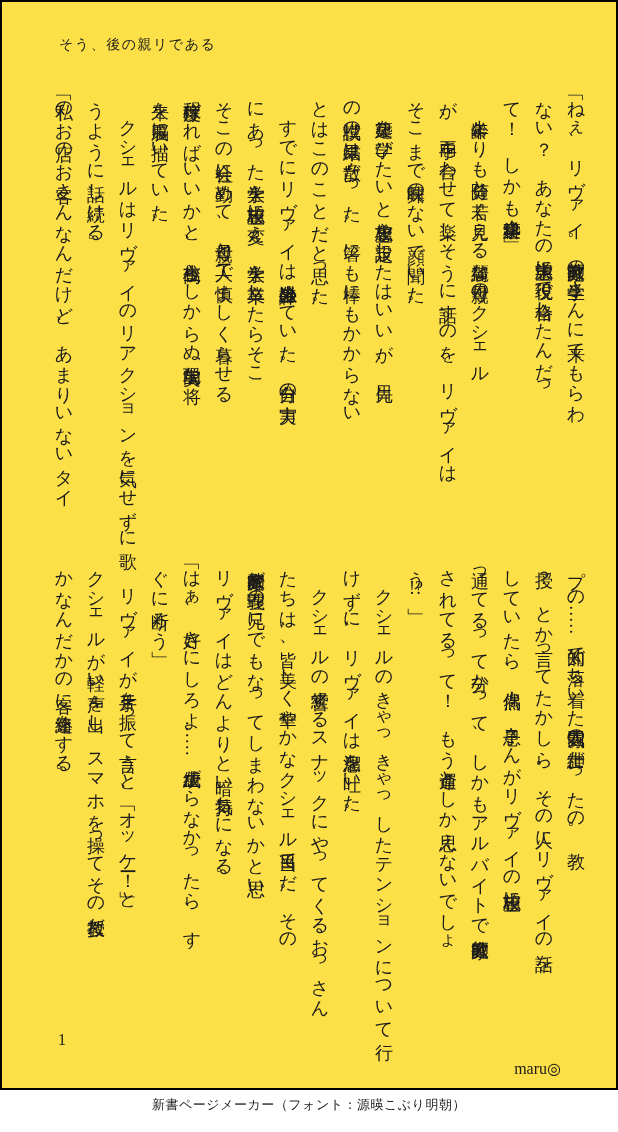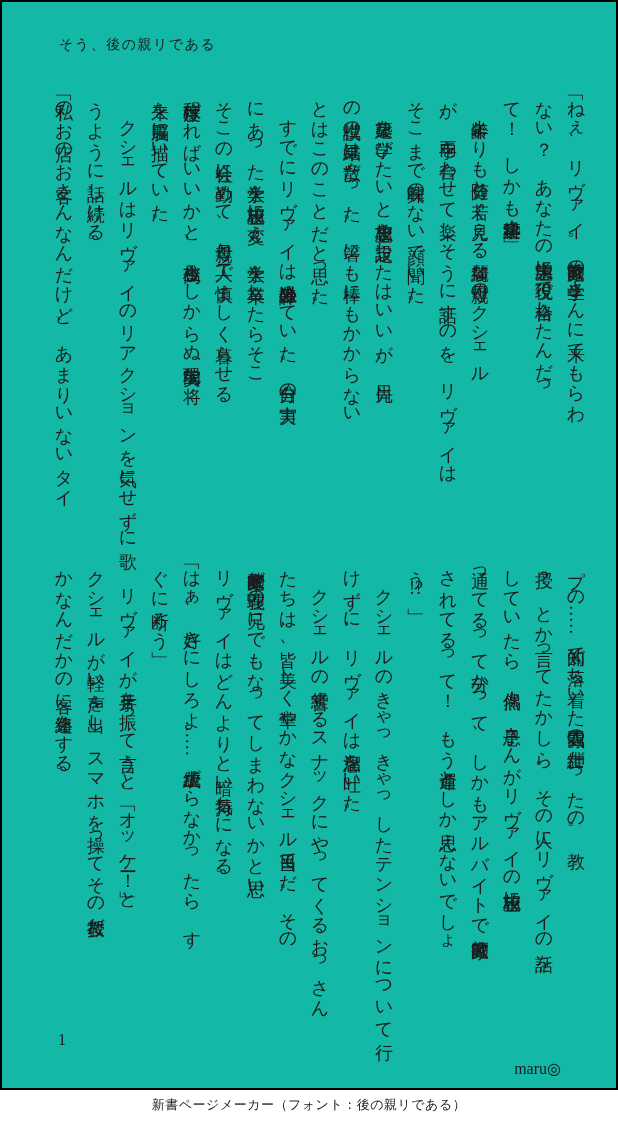--- a/index.html
+++ b/index.html
@@ -17,21 +17,21 @@
     overflow: hidden;
   }
   .page-box {
     position: absolute;
     left: 0;
     top: 0;
     width: 618px;
     height: 1090px;
     border: 2px solid #000000;
     box-sizing: border-box;
-    background: #14b8a6;
+    background: #fde047;
   }
   .header-title {
     position: absolute;
     left: 57px;
     top: 34px;
     font-size: 14px;
     letter-spacing: 1.5px;
     white-space: nowrap;
   }
   .vblock {
@@ -85,14 +85,14 @@
 
     <div class="vblock" id="top-block">「ねぇ、リヴァイ。家庭教師の学生さんに来てもらわ<br>ない？　あなたの志望大学に現役で合格したんだっ<br>て！　しかも建築学科！」<br>　年齢よりも随分と若く見える綺麗な母親のクシェル<br>が、両手を合わせて楽しそうに話すのを、リヴァイは<br>そこまで興味のない顔で聞いた。<br>　建築を学びたいと志望校を設定したはいいが、先日<br>の模試の結果は散々だった。箸にも棒にもかからない<br>とはこのことだと思った。<br>　すでにリヴァイは半分以上諦めていた。自分の実力<br>にあった大学を志望校に変え、大学を卒業したらそこ<br>そこの会社に勤めて、母親と二人で慎ましく暮らせる<br>程度稼げればいいかと、高校生らしからぬ現実的な将<br>来を脳裏に描いていた。<br>　クシェルはリヴァイのリアクションを気にせずに歌<br>うように話し続ける。<br>「私のお店のお客さんなんだけど、あまりいないタイ</div>
 
     <div class="vblock" id="bottom-block">プの……知的で落ち着いた雰囲気の紳士だったの。教<br>授？　とか言ってたかしら。その人にリヴァイの話を<br>していたら、偶然！　息子さんがリヴァイの志望校に<br>通ってるって分かって、しかもアルバイトで家庭教師<br>されてるって！　もう運命としか思えないでしょ<br>う<span class="tcy">!?</span>」<br>　クシェルのきゃっきゃっしたテンションについて行<br>けずに、リヴァイは溜息を吐いた。<br>　クシェルの経営するスナックにやってくるおっさん<br>たちは、皆、美しく華やかなクシェル目当てだ。その<br>家庭教師が義理の兄にでもなってしまわないかと思い、<br>リヴァイはどんよりと暗い気持ちになる。<br>「はぁ、好きにしろよ……成績上がらなかったら、す<br>ぐに断ろう」<br>　リヴァイが片手を振って言うと、「オッケー！」と<br>クシェルが軽い声を出し、スマホを操ってその教授だ<br>かなんだかの客に連絡をする。</div>
 
     <div class="page-number">1</div>
 
     <div class="author-credit">maru◎</div>
   </div>
 
-  <div class="footer-note">新書ページメーカー（フォント：後の親リである）</div>
+  <div class="footer-note">新書ページメーカー（フォント：源暎こぶり明朝）</div>
 </div>
 
 </body></html>

